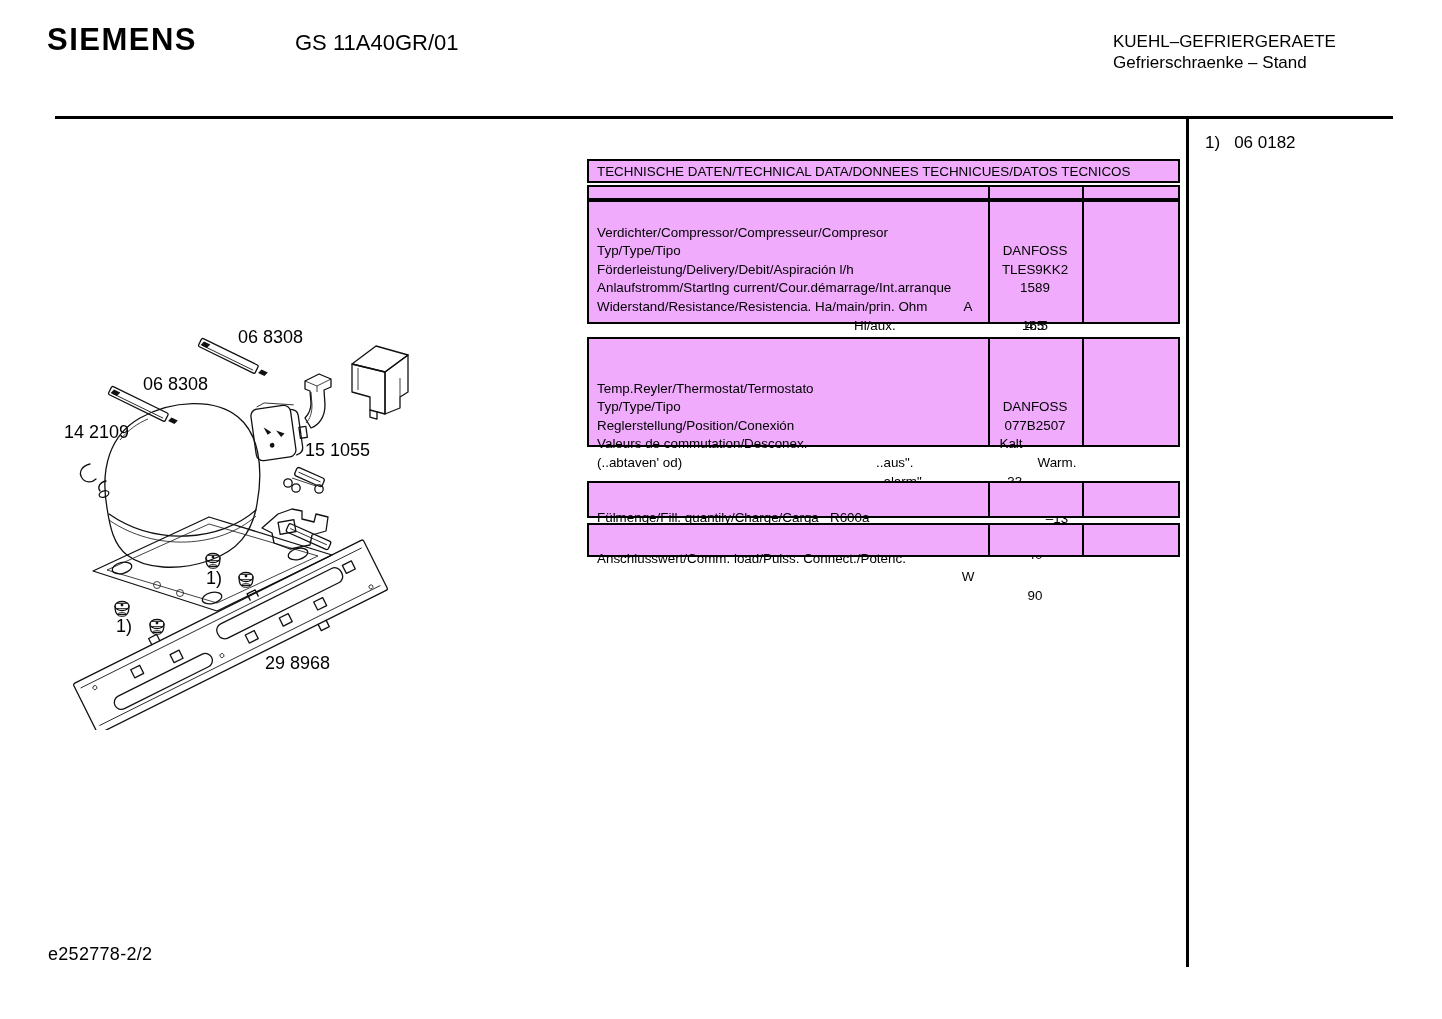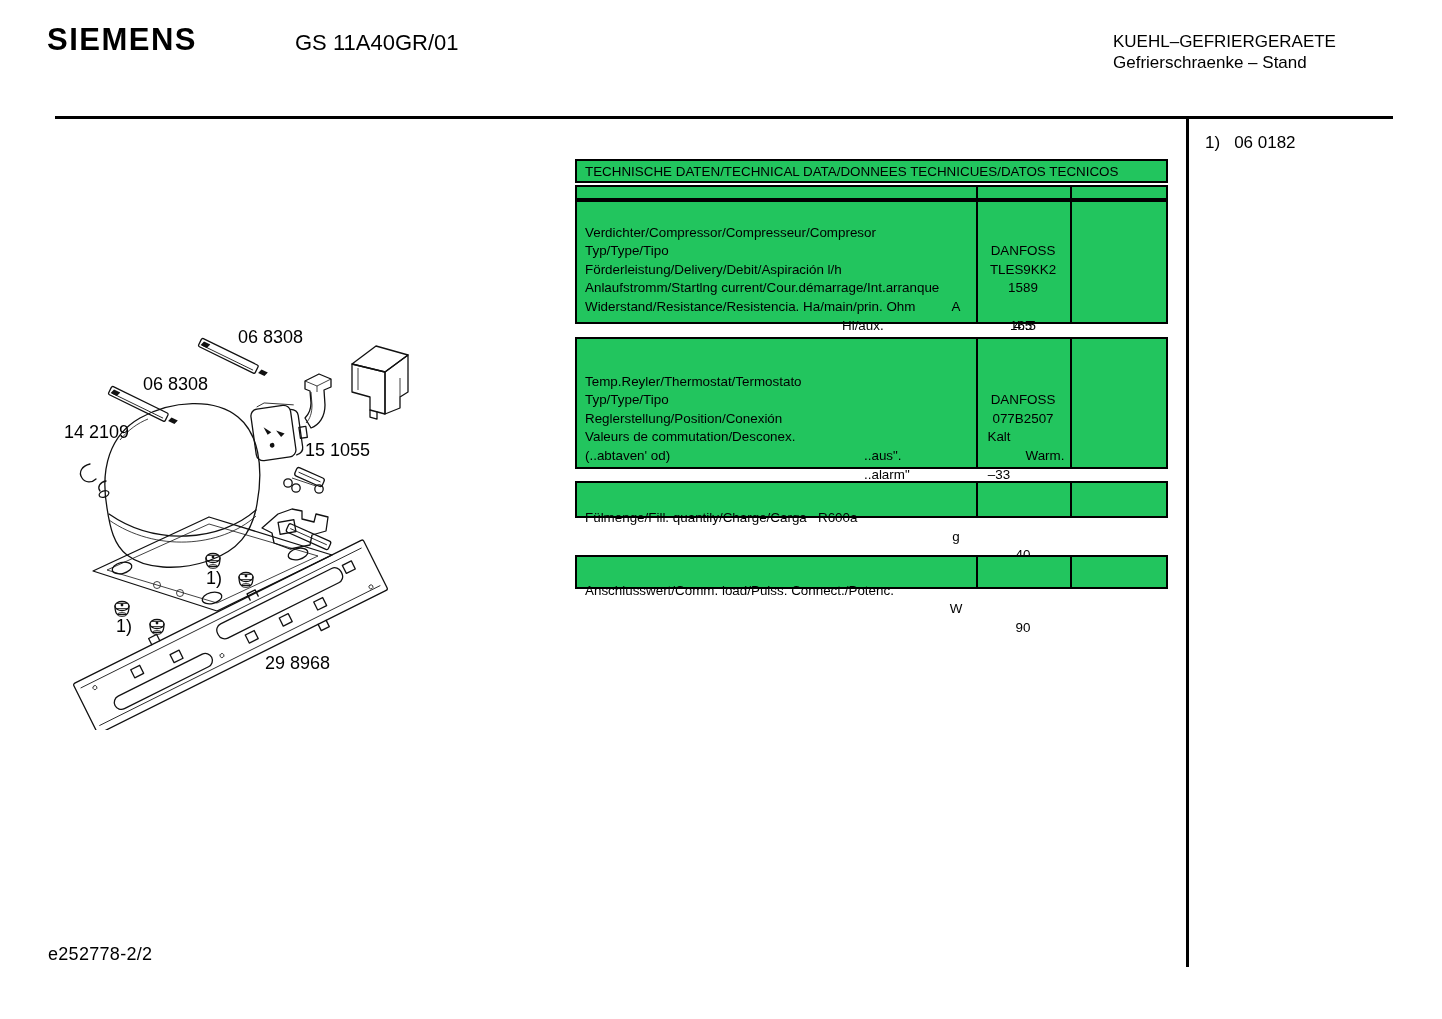--- a/index.html
+++ b/index.html
@@ -16,29 +16,29 @@
   .hrule{left:55px;top:116px;width:1338px;height:3px;background:#000;}
   .vrule{left:1186px;top:117px;width:3px;height:850px;background:#000;}
   .note{left:1205px;top:133px;font-size:17px;}
   .note .gap{display:inline-block;width:14px;}
   .docnum{left:48px;top:944px;font-size:18px;letter-spacing:0.3px;}
   
   .diagram{left:60px;top:318px;width:470px;height:412px;}
   .plabel{position:absolute;font-size:18px;white-space:nowrap;}
   
   .tbl{left:575px;top:159px;width:593px;font-size:13.4px;}
-  .box{position:absolute;left:0;width:593px;border:2px solid #000;box-sizing:border-box;background:#22c55e;}
+  .box{position:absolute;left:12px;width:593px;border:2px solid #000;box-sizing:border-box;background:#f0abfc;}
   .box .vdiv{position:absolute;top:0;bottom:0;width:2px;background:#000;}
   .vdiv.c1{left:399px;} .vdiv.c2{left:493px;}
   .t-title{top:0;height:24px;display:flex;align-items:center;padding-left:8px;}
   .t-spacer{top:26px;height:15px;}
   .t-b1{top:41px;height:124px;padding-top:3px;}
-  .t-b2{top:178px;height:132px;padding-top:15px;}
+  .t-b2{top:178px;height:110px;padding-top:22px;}
   .t-b3{top:322px;height:37px;}
-  .t-b4{top:364px;height:34px;margin-top:32px;}
+  .t-b4{top:364px;height:34px;}
   .trow{position:relative;height:18.6px;line-height:18.6px;white-space:pre;}
   .trow .lbl{position:absolute;left:8px;}
   .trow .lbl.indent{left:265px;}
   .trow .sw{position:absolute;left:287px;}
   .trow .unit{position:absolute;left:366px;width:26px;text-align:center;}
   .trow .val{position:absolute;left:399px;width:94px;text-align:center;}
   .trow .vl{position:absolute;left:401px;width:42px;text-align:center;}
   .trow .vr{position:absolute;left:445px;width:46px;text-align:center;}
   .t-b3 .trow,.t-b4 .trow{top:50%;transform:translateY(-50%);}
   svg .ln{fill:none;stroke:#111;stroke-width:1.3;stroke-linejoin:round;stroke-linecap:round;}

